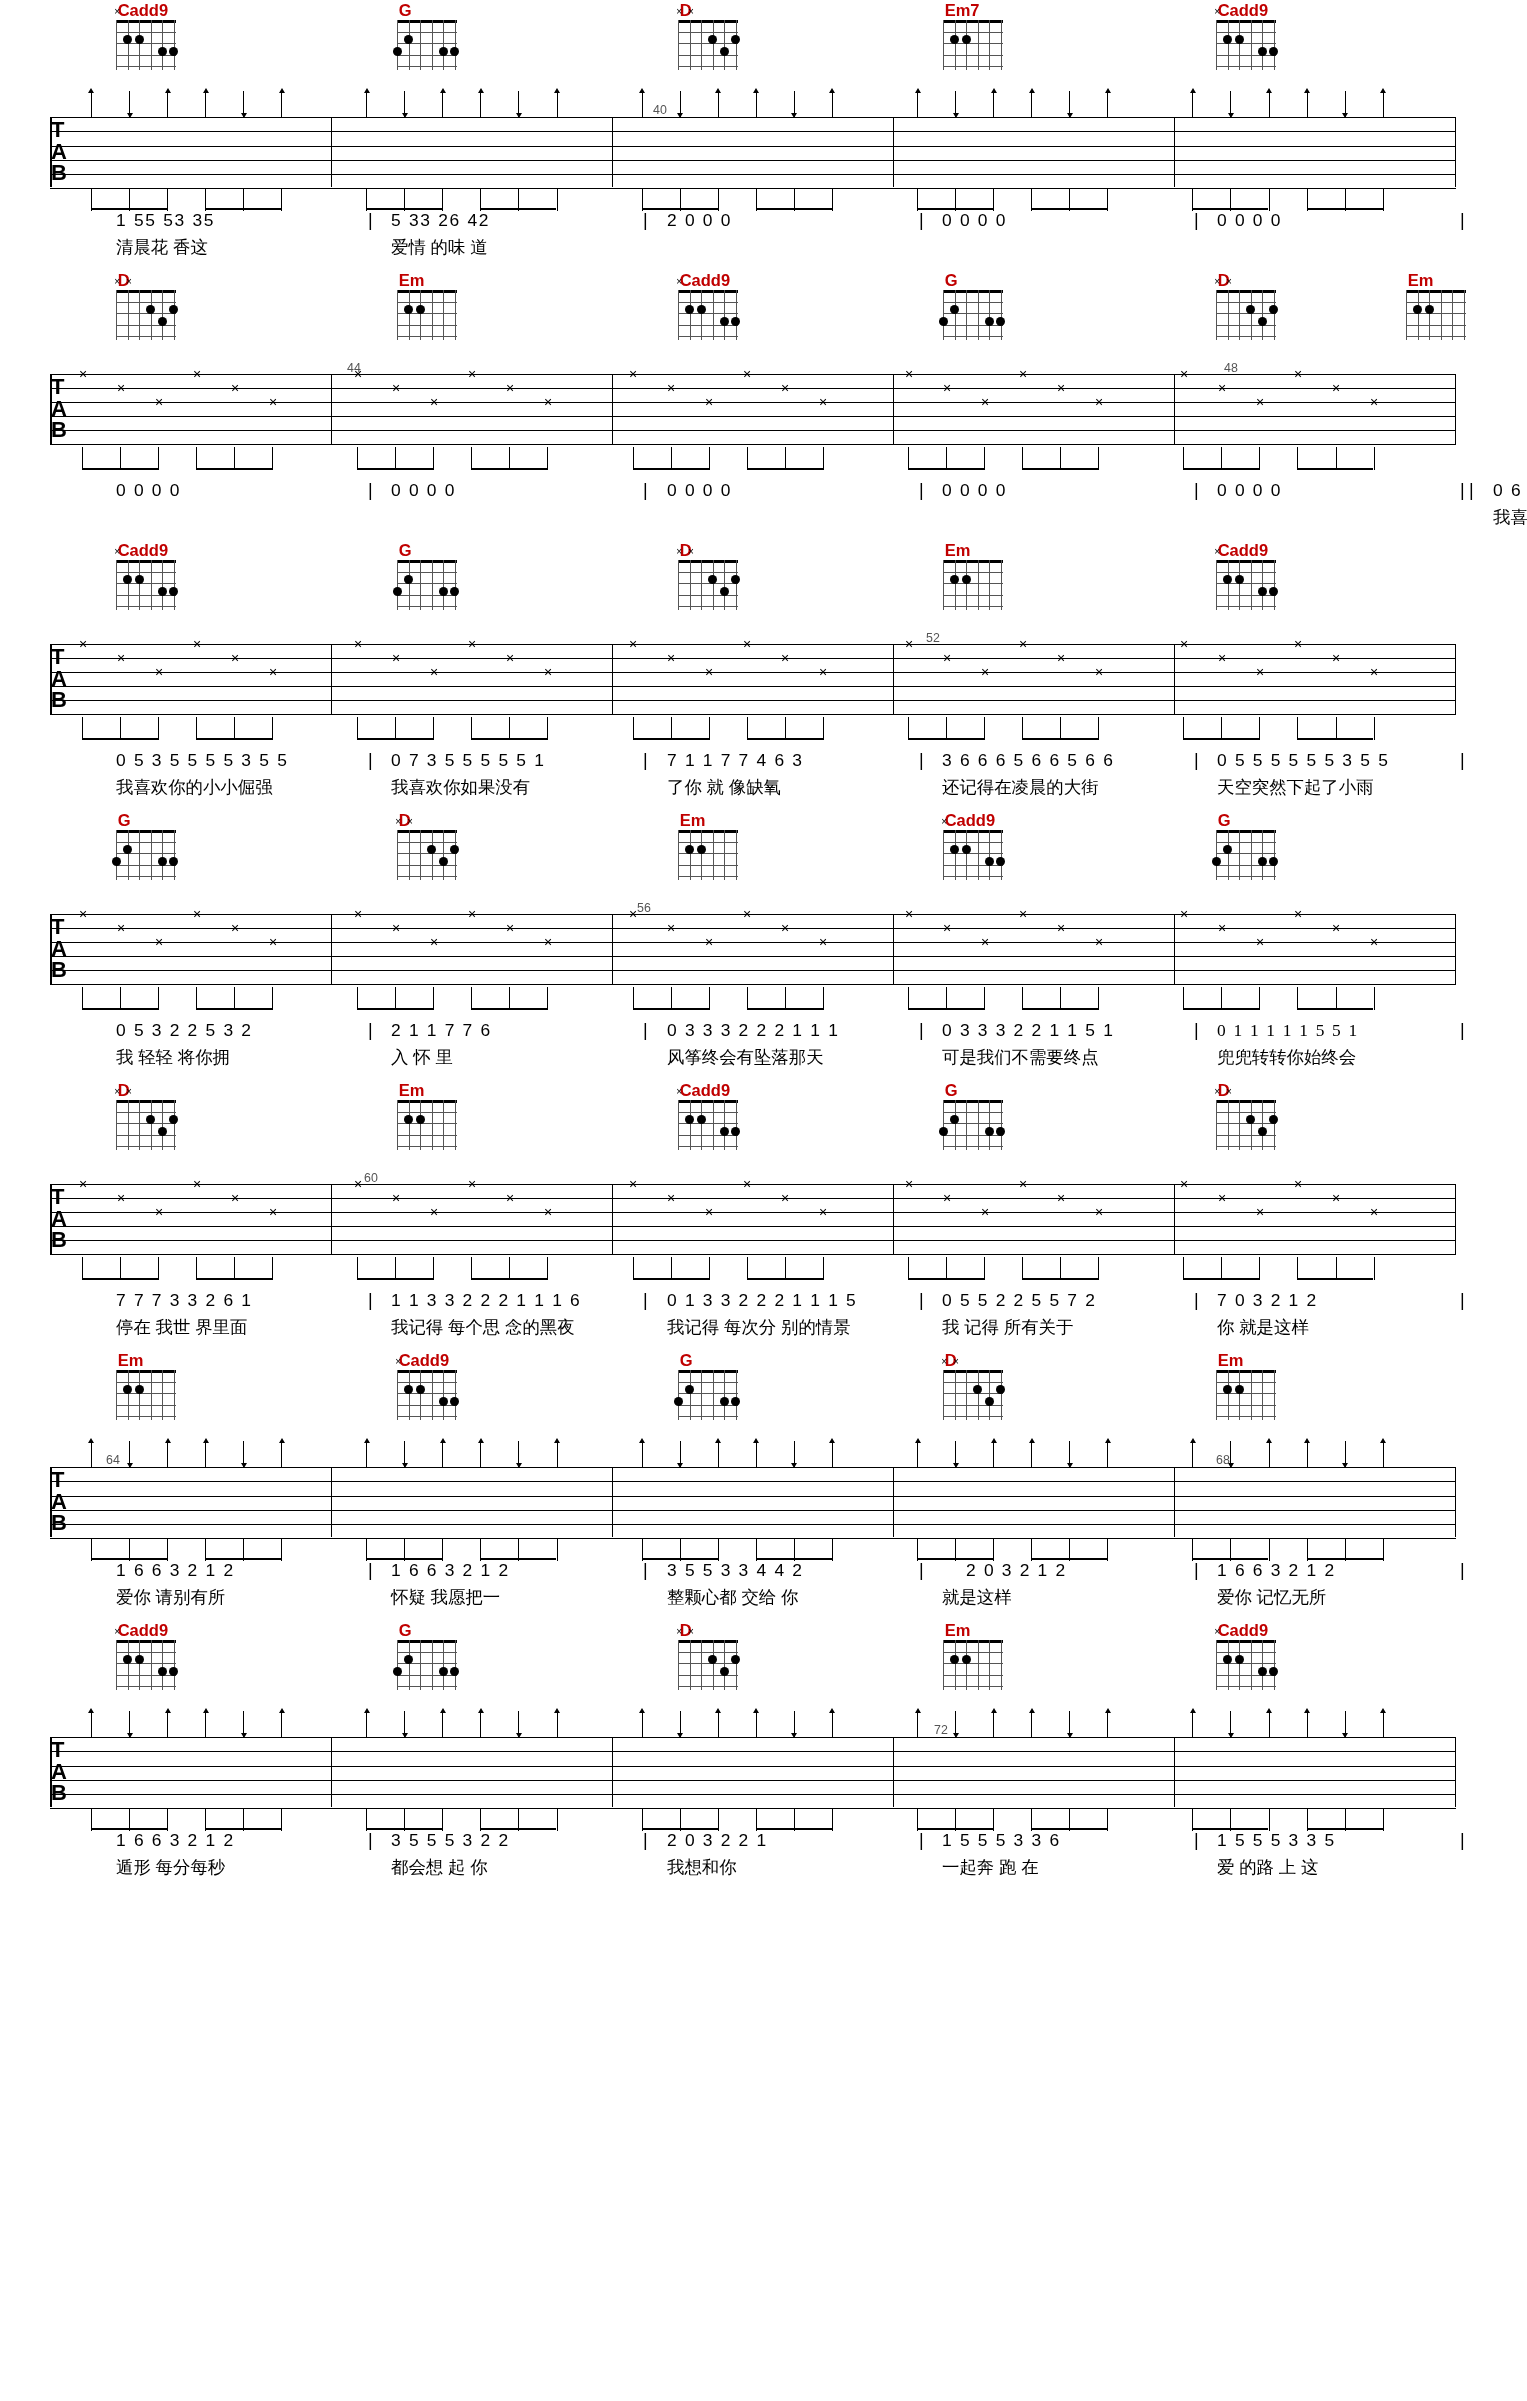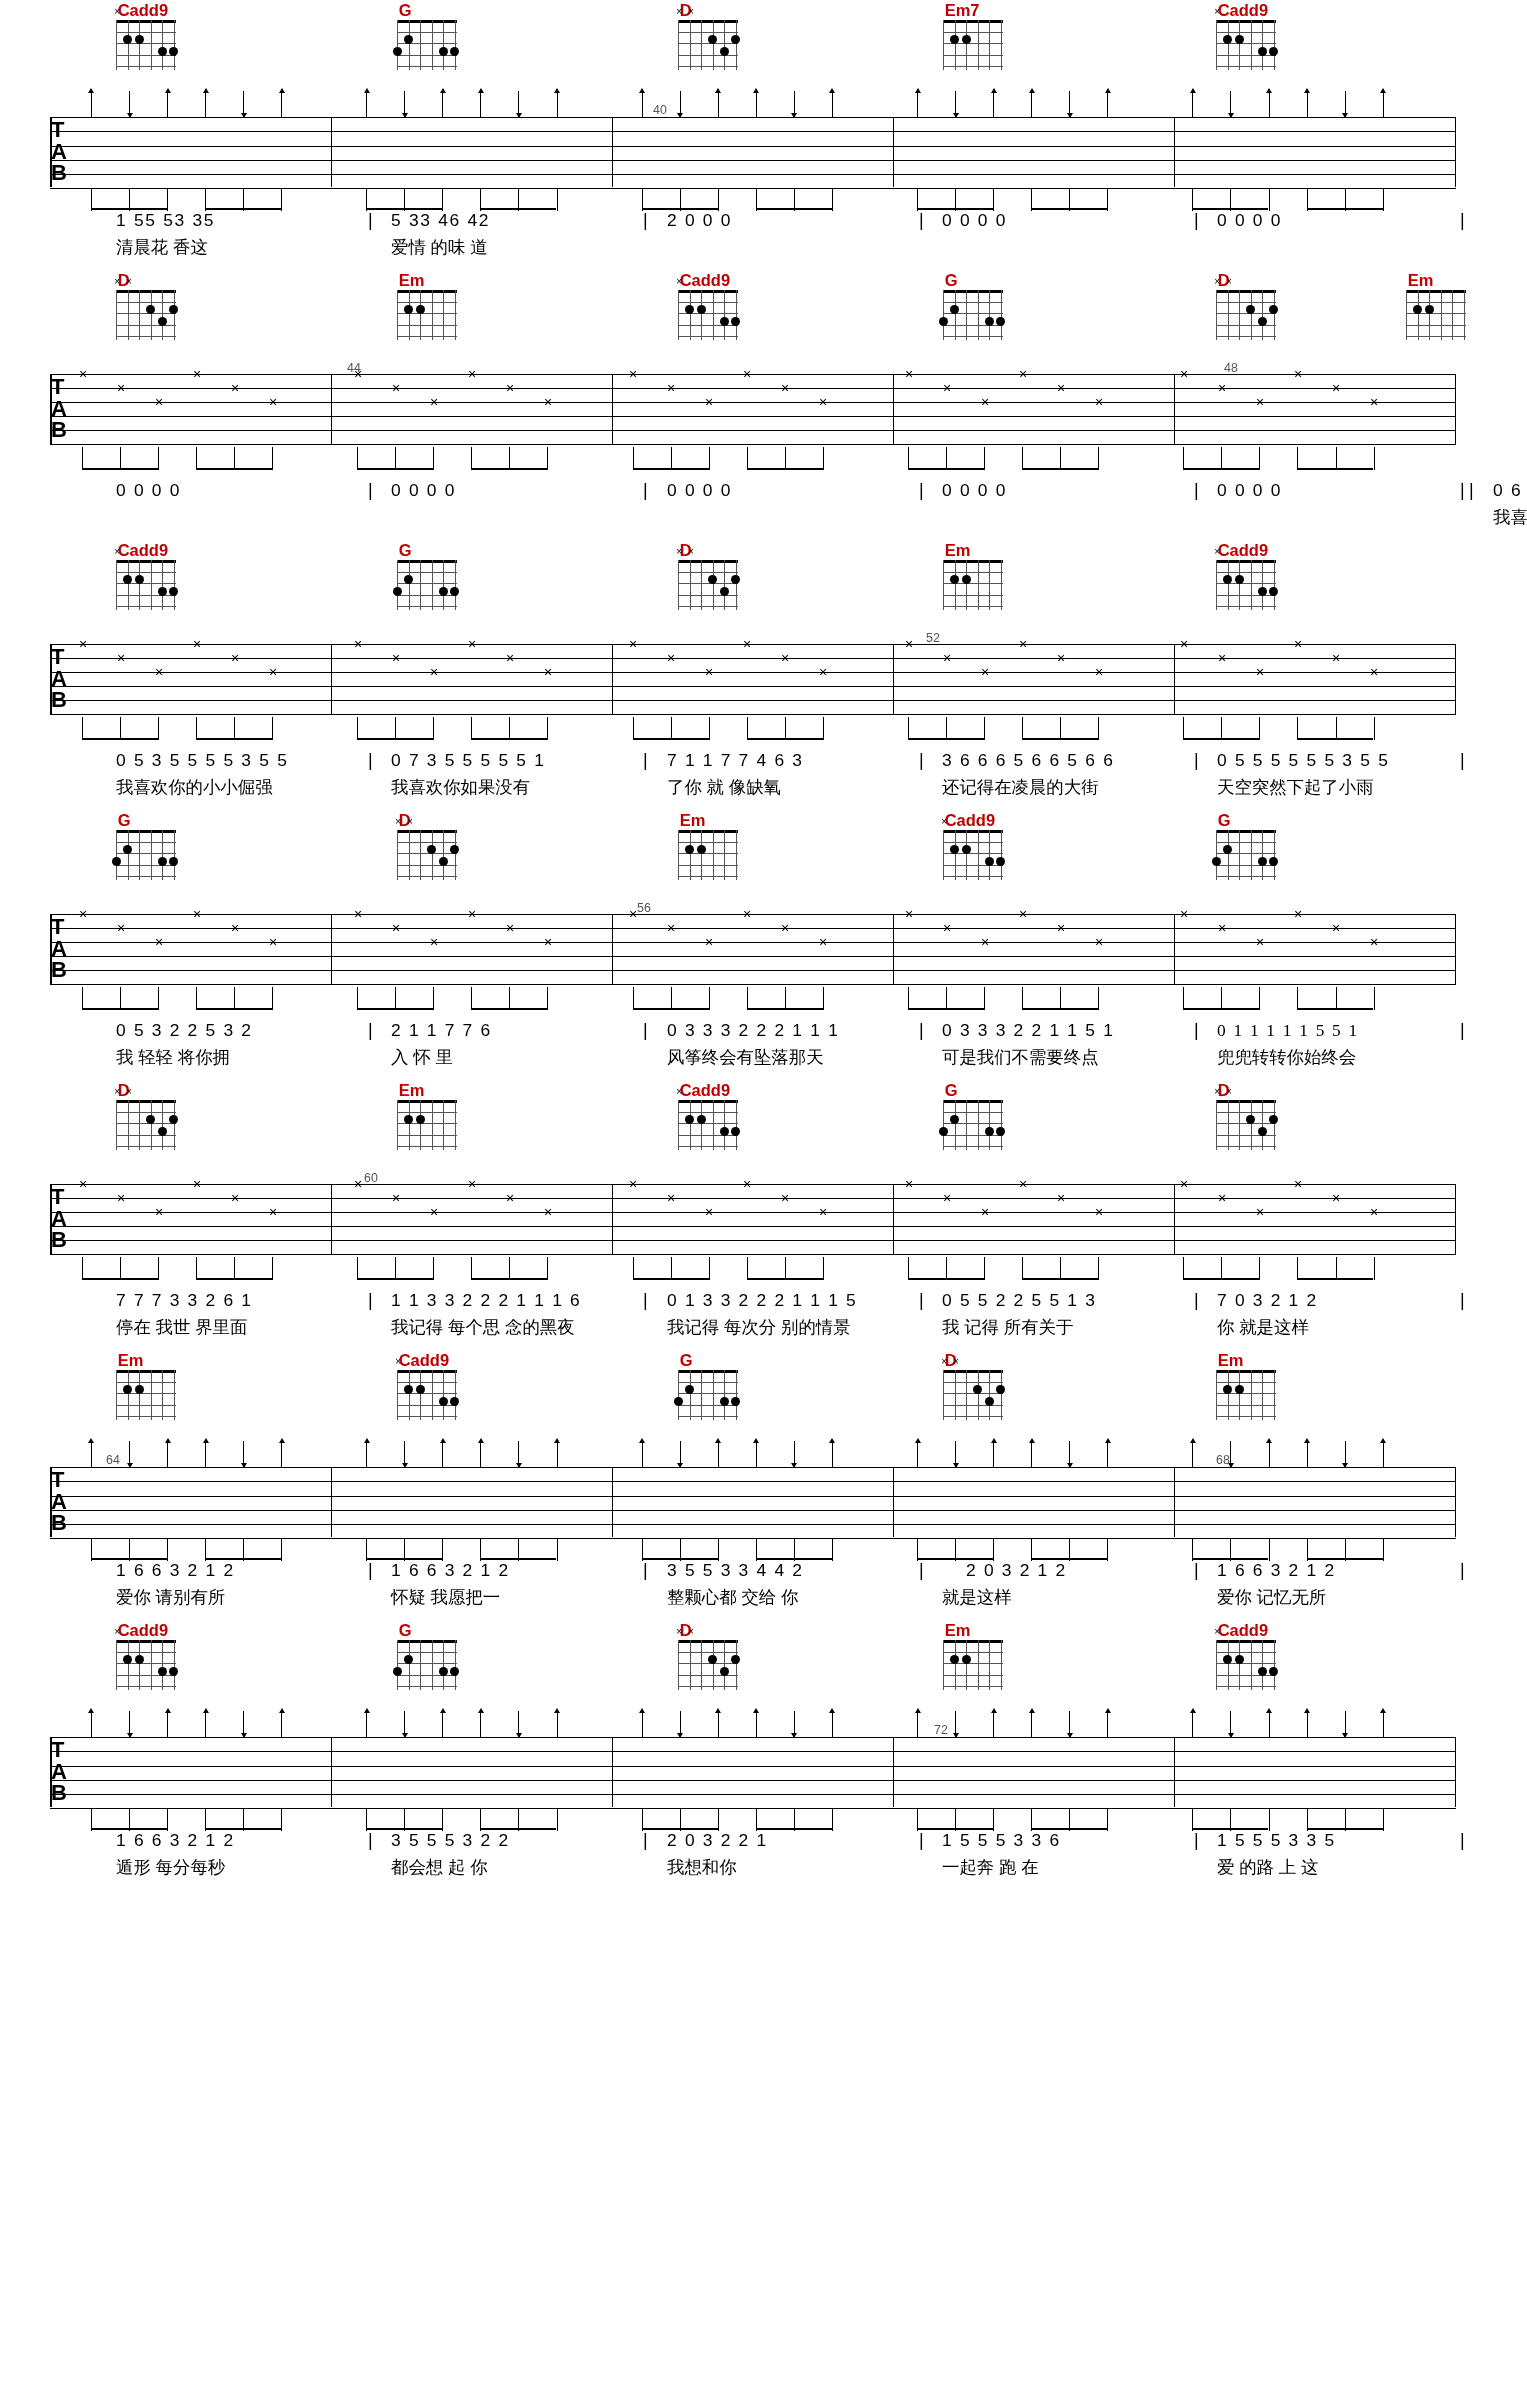--- a/index.html
+++ b/index.html
@@ -253,21 +253,21 @@
           <div class="stem" style="left:1345px;top:103px;height:21.5px;"></div>
           <div class="arrow" style="left:1383px;top:5px;height:26.5px;"></div>
           <div class="arrowhead" style="left:1380px;top:1.7px;border-bottom:5.8px solid #000;"></div>
           <div class="stem" style="left:1383px;top:103px;height:21.5px;"></div>
           <div class="beam" style="left:1192px;top:122px;width:76px;"></div>
           <div class="beam" style="left:1307px;top:122px;width:76px;"></div>
         </div>
         <div class="lyricrow">
           <div class="tabnums" style="left:116px;top:0px;">1 55  53 35</div>
           <div class="lyr" style="left:116px;top:25px;">清晨花 香这</div>
-          <div class="tabnums" style="left:391px;top:0px;">5 33  46 42</div>
+          <div class="tabnums" style="left:391px;top:0px;">5 33  26 42</div>
           <div class="lyr" style="left:391px;top:25px;">爱情  的味 道</div>
           <div class="bardiv" style="left:368px;top:0px;">|</div>
           <div class="tabnums" style="left:667px;top:0px;">2 0   0 0</div>
           <div class="lyr" style="left:667px;top:25px;"></div>
           <div class="bardiv" style="left:643px;top:0px;">|</div>
           <div class="tabnums" style="left:942px;top:0px;">0   0  0 0</div>
           <div class="lyr" style="left:942px;top:25px;"></div>
           <div class="bardiv" style="left:919px;top:0px;">|</div>
           <div class="tabnums" style="left:1217px;top:0px;">0   0  0 0</div>
           <div class="lyr" style="left:1217px;top:25px;"></div>
@@ -1112,21 +1112,21 @@
         </div>
         <div class="lyricrow">
           <div class="tabnums" style="left:116px;top:0px;">7 7  7 3 3 2 6 1</div>
           <div class="lyr" style="left:116px;top:25px;">停在 我世 界里面</div>
           <div class="tabnums" style="left:391px;top:0px;">1 1 3 3 2 2 2 1 1 1 6</div>
           <div class="lyr" style="left:391px;top:25px;">我记得 每个思 念的黑夜</div>
           <div class="bardiv" style="left:368px;top:0px;">|</div>
           <div class="tabnums" style="left:667px;top:0px;">0 1 3 3 2 2 2 1 1 1 5</div>
           <div class="lyr" style="left:667px;top:25px;">我记得 每次分 别的情景</div>
           <div class="bardiv" style="left:643px;top:0px;">|</div>
-          <div class="tabnums" style="left:942px;top:0px;">0 5  5 2 2 5 5 1 3</div>
+          <div class="tabnums" style="left:942px;top:0px;">0 5  5 2 2 5 5 7 2</div>
           <div class="lyr" style="left:942px;top:25px;">我  记得  所有关于</div>
           <div class="bardiv" style="left:919px;top:0px;">|</div>
           <div class="tabnums" style="left:1217px;top:0px;">7   0   3 2 1 2</div>
           <div class="lyr" style="left:1217px;top:25px;">你       就是这样</div>
           <div class="bardiv" style="left:1194px;top:0px;">|</div>
           <div class="bardiv" style="left:1460px;top:0px;">|</div>
         </div>
       </div>
       <div class="system">
         <div class="chordrow">

